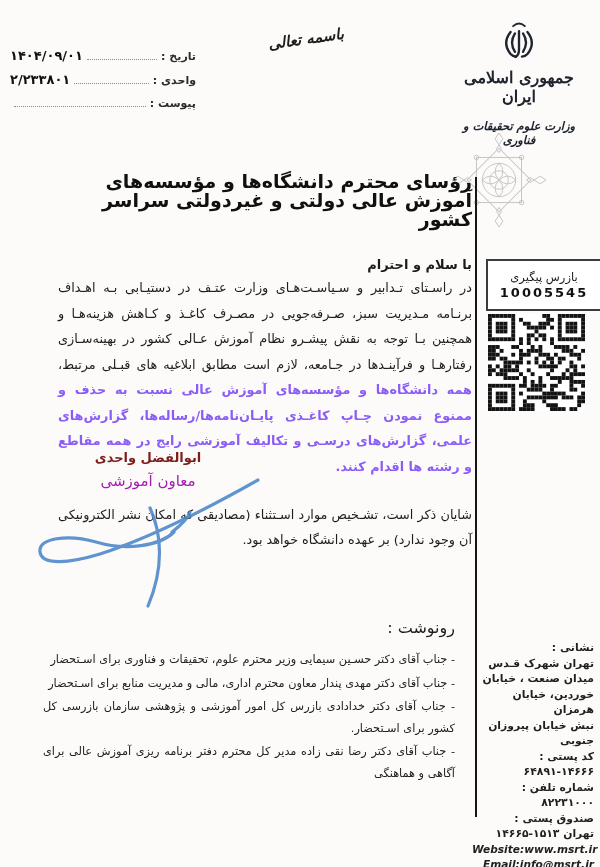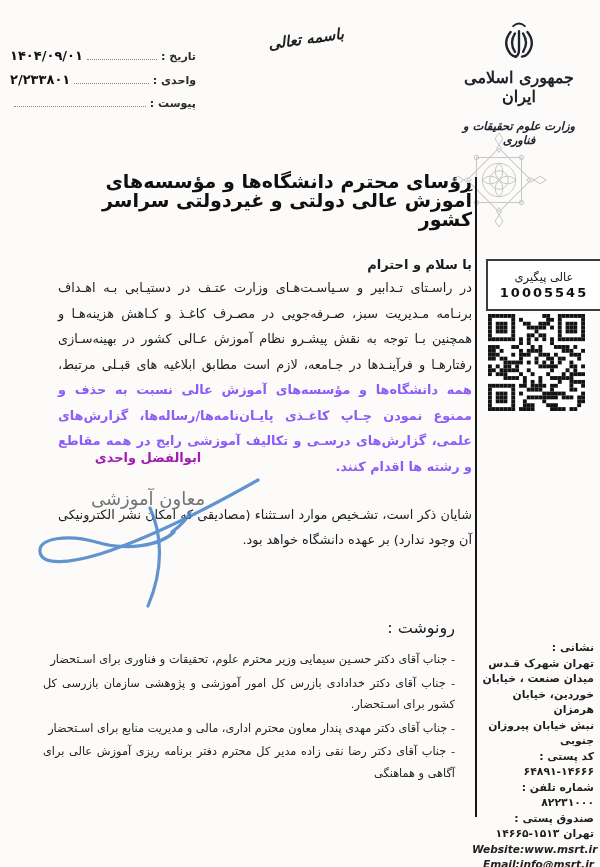--- a/index.html
+++ b/index.html
@@ -39,22 +39,22 @@
   .tracking-box{
     position:absolute;left:486px;top:259px;width:112px;height:48px;
     border:2px solid #3c3c3c;background:#fff;direction:rtl;
     display:flex;flex-direction:column;align-items:center;justify-content:center;gap:1px;
   }
   .tracking-label{font-size:11.5px;color:#1a1a1a;}
   .tracking-number{font-size:13px;font-weight:bold;letter-spacing:2px;color:#111;}
   .qr{position:absolute;left:488px;top:314px;width:97px;height:97px;}
   
   .sig-block{position:absolute;left:28px;top:450px;width:240px;text-align:center;}
-  .sig-name{font-size:13px;font-weight:bold;color:#a21caf;}
-  .sig-title{font-size:18px;color:#737373;margin-top:23px;}
+  .sig-name{font-size:13px;font-weight:bold;color:#7f1d1d;}
+  .sig-title{font-size:15px;color:#a21caf;margin-top:7px;}
   .sig-ink{position:absolute;left:-6px;top:18px;width:252px;height:140px;pointer-events:none;}
   
   .cc{position:absolute;left:43px;right:145px;top:618px;direction:rtl;}
   .cc-label{font-size:16px;font-weight:normal;margin-bottom:12px;}
   .cc-list div{font-size:11.3px;line-height:21.5px;text-align:justify;text-align-last:right;color:#222;margin-bottom:2px;}
   
   .footer{position:absolute;right:6px;top:640px;width:122px;direction:rtl;text-align:right;
           font-size:10.8px;font-weight:bold;line-height:15.5px;color:#1f1f1f;}
   .footer .latin{direction:ltr;font-style:italic;font-size:10.6px;}
 </style>
@@ -117,21 +117,21 @@
   <div class="vline"></div>
 
   <div class="content">
     <div class="title">رؤسای محترم دانشگاه‌ها و مؤسسه‌های آموزش عالی دولتی و غیردولتی سراسر کشور</div>
     <div class="salutation">با سلام و احترام</div>
     <div class="para"><span>در راسـتای تـدابیر و سـیاسـت‌هـای وزارت عتـف در دستیـابی بـه اهـداف برنـامه مـدیریت سبز، صـرفه‌جویی در مصـرف کاغـذ و کـاهش هزینه‌هـا و همچنین بـا توجه به نقش پیشـرو نظام آموزش عـالی کشور در بهینه‌سـازی رفتارهـا و فرآینـدها در جـامعه، لازم است مطابق ابلاغیه های قبـلی مرتبط، </span><b>همه دانشگاه‌ها و مؤسسه‌های آموزش عالی نسبت به حذف و ممنوع نمودن چـاپ کاغـذی پایـان‌نامه‌ها/رساله‌ها، گزارش‌های علمی، گزارش‌های درسـی و تکالیف آموزشی رایج در همه مقاطع و رشته ها اقدام کنند.</b></div>
     <div class="para para2">شایان ذکر است، تشـخیص موارد اسـتثناء (مصادیقی که امکان نشر الکترونیکی آن وجود ندارد) بر عهده دانشگاه خواهد بود.</div>
   </div>
 
   <div class="tracking-box">
-    <div class="tracking-label">عالی پیگیری</div>
+    <div class="tracking-label">بازرس پیگیری</div>
     <div class="tracking-number">10005545</div>
   </div>
 
   <div class="qr" id="qr"><svg width="97" height="97" viewBox="0 0 100 100">
         <rect width="100" height="100" fill="#fff"></rect>
         <rect x="0" y="0" width="4" height="4" fill="#131313"></rect>
         <rect x="4" y="0" width="4" height="4" fill="#131313"></rect>
         <rect x="8" y="0" width="4" height="4" fill="#131313"></rect>
         <rect x="12" y="0" width="4" height="4" fill="#131313"></rect>
         <rect x="16" y="0" width="4" height="4" fill="#131313"></rect>
@@ -444,22 +444,22 @@
         <path d="M128 40 C140 66 142 100 126 138"></path>
         <path d="M150 64 C158 58 166 50 168 44"></path>
       </g>
     </svg>
   </div>
 
   <div class="cc">
     <div class="cc-label">رونوشت :</div>
     <div class="cc-list">
         <div>- جناب آقای دکتر حسـین سیمایی وزیر محترم علوم، تحقیقات و فناوری برای اسـتحضار</div>
+        <div>- جناب آقای دکتر مهدی پندار معاون محترم اداری، مالی و مدیریت منابع برای اسـتحضار</div>
         <div>- جناب آقای دکتر خدادادی بازرس کل امور آموزشی و پژوهشی سازمان بازرسی کل کشور برای اسـتحضار.</div>
-        <div>- جناب آقای دکتر مهدی پندار معاون محترم اداری، مالی و مدیریت منابع برای اسـتحضار</div>
         <div>- جناب آقای دکتر رضا نقی زاده مدیر کل محترم دفتر برنامه ریزی آموزش عالی برای آگاهی و هماهنگی</div>
       </div>
   </div>
 
   <div class="footer">
     <div>
         <div>نشانی :</div>
         <div>تهران شهرک قـدس</div>
         <div>میدان صنعت ، خیابان</div>
         <div>خوردین، خیابان هرمزان</div>

